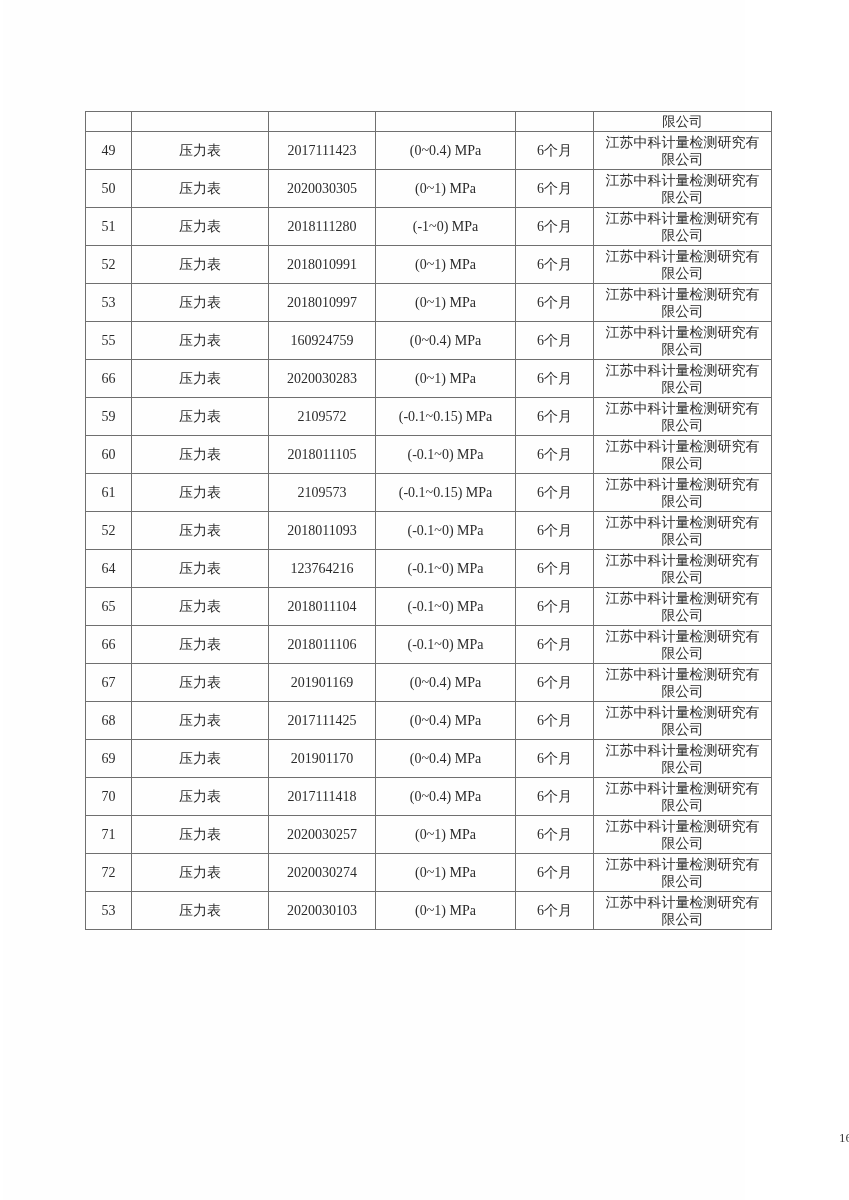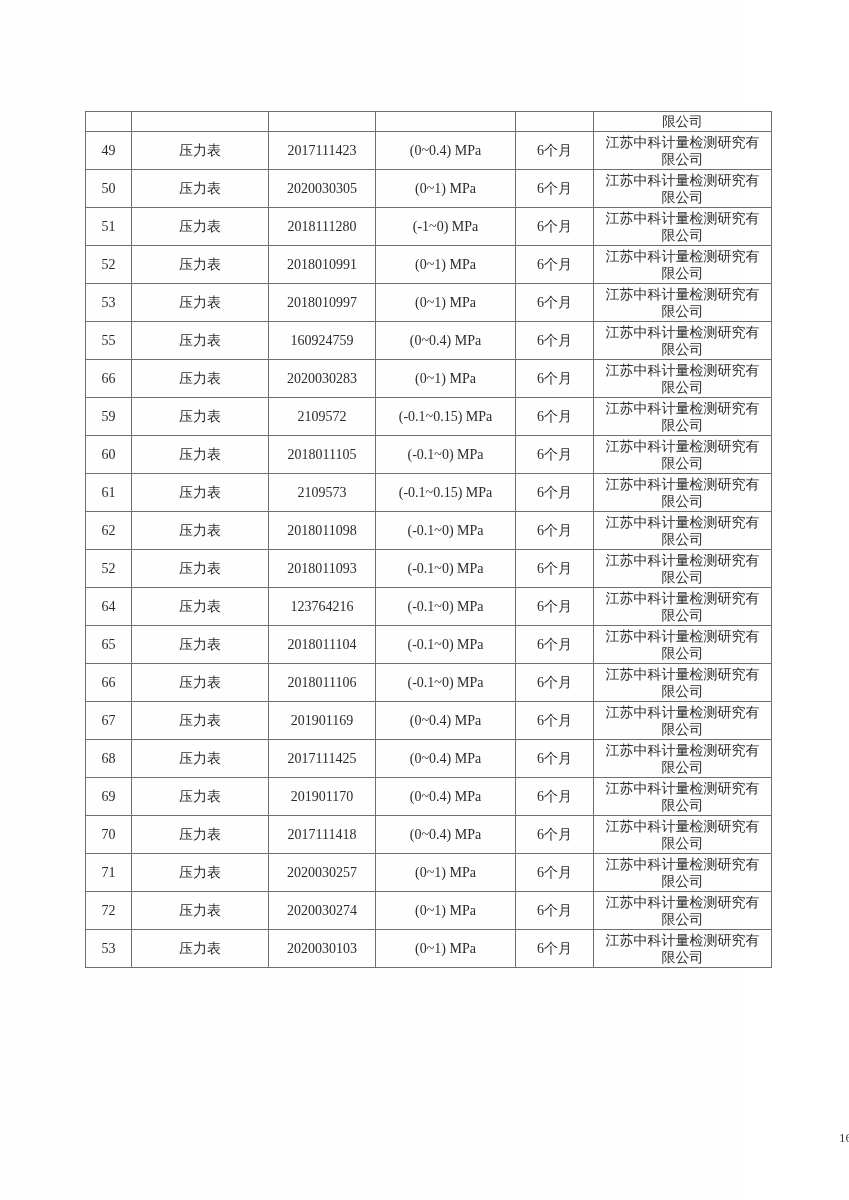--- a/index.html
+++ b/index.html
@@ -194,31 +194,20 @@
           <td class="cell-device">压力表</td>
           <td class="cell-serial">2109573</td>
           <td class="cell-range">(-0.1~0.15) MPa</td>
           <td class="cell-cycle">6个月</td>
           <td class="cell-company">
             <div>江苏中科计量检测研究有</div>
             <div>限公司</div>
           </td>
         </tr>
         <tr class="data-row">
-          <td class="cell-no">62</td>
-          <td class="cell-device">压力表</td>
-          <td class="cell-serial">2018011098</td>
-          <td class="cell-range">(-0.1~0) MPa</td>
-          <td class="cell-cycle">6个月</td>
-          <td class="cell-company">
-            <div>江苏中科计量检测研究有</div>
-            <div>限公司</div>
-          </td>
-        </tr>
-        <tr class="data-row">
           <td class="cell-no">52</td>
           <td class="cell-device">压力表</td>
           <td class="cell-serial">2018011093</td>
           <td class="cell-range">(-0.1~0) MPa</td>
           <td class="cell-cycle">6个月</td>
           <td class="cell-company">
             <div>江苏中科计量检测研究有</div>
             <div>限公司</div>
           </td>
         </tr>

